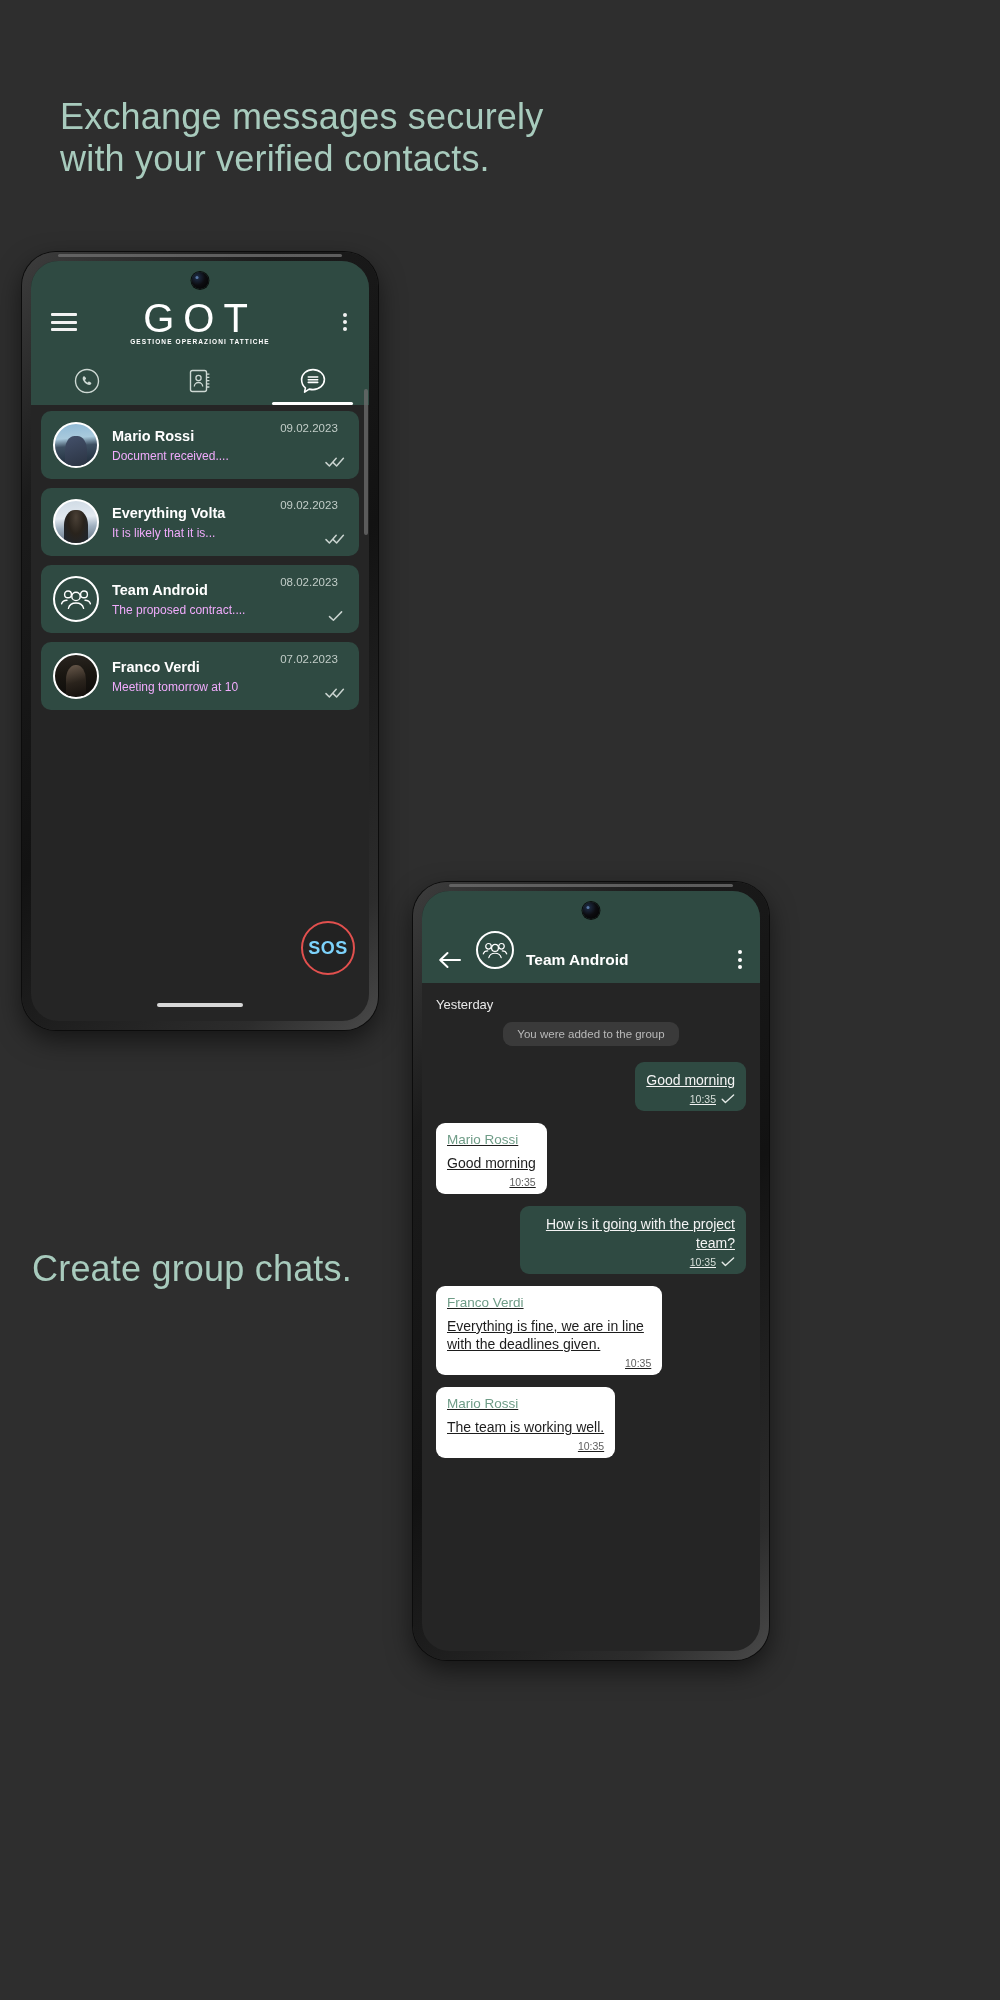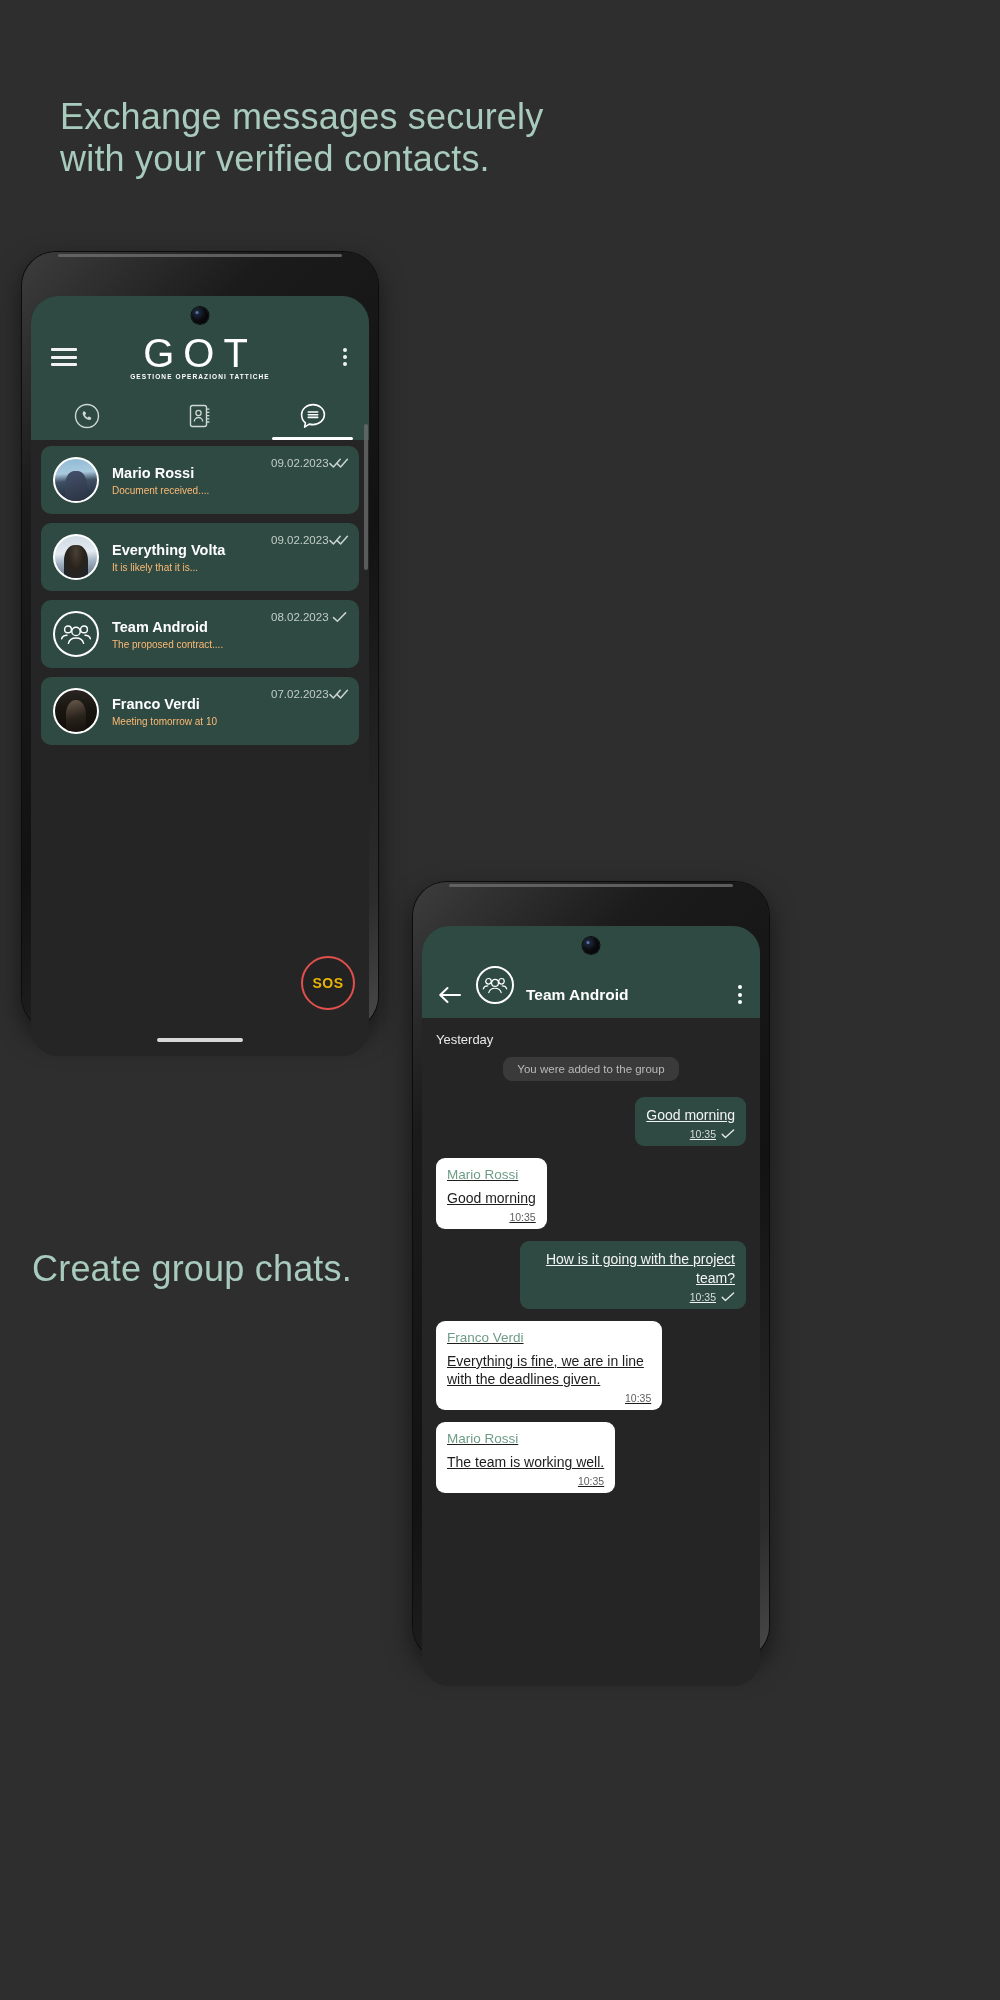--- a/index.html
+++ b/index.html
@@ -31,21 +31,20 @@
     border-radius: 34px;
     padding: 9px;
     box-shadow: 0 0 0 1px #0c0c0c, 0 10px 26px rgba(0,0,0,.55);
   }
   .phone-inner {
     position: relative;
     width: 100%; height: 100%;
     background: #252525;
     border-radius: 27px;
     overflow: hidden;
-    margin-top: 35px;
   }
   
   .frame-sheen {
     position: absolute; left: 10%; right: 10%; top: 2px; height: 3px;
     background: #6a6a6a; border-radius: 2px; opacity: .85;
   }
 
   #phone-1 { left: 22px; top: 252px; width: 356px; height: 778px; }
   #phone-2 { left: 413px; top: 882px; width: 356px; height: 778px; }
 
@@ -136,40 +135,40 @@
     background:radial-gradient(ellipse at 50% 22%,#4a4036 0%,#29231c 46%,#1d2631 100%);border-radius:46% 46% 10% 10%;}
   .av-franco { background: linear-gradient(175deg,#2a2520 0%,#191611 45%,#0e0c0a 100%); }
   .av-franco::after{content:"";position:absolute;left:26%;top:24%;width:48%;height:74%;
     background:linear-gradient(165deg,#6a5a4c,#2a231c 55%,#14100d);border-radius:48% 48% 8% 8%;}
   .avatar.group {
     border:2px solid #ffffff; background:#2f4a42;
     display:flex; align-items:center; justify-content:center;
   }
   .chat-texts { flex:1 1 auto; min-width:0; }
   .chat-name { color:#ffffff; font-size:14.5px; font-weight:700; line-height:1.25; }
-  .chat-preview { color:#fdba74; font-size:10px; font-weight:400; margin-top:3px;
+  .chat-preview { color:#f0abfc; font-size:12px; font-weight:400; margin-top:3px;
     white-space:nowrap; overflow:hidden; text-overflow:clip; }
   .chat-meta { flex:0 0 auto; width:76px; text-align:center; align-self:stretch;
-    display:flex; flex-direction:row; justify-content:space-between; }
+    display:flex; flex-direction:column; justify-content:space-between; }
   .chat-date { color:#c2cdc8; font-size:11.5px; }
   .chat-ticks { color:#c9d3cf; display:flex; justify-content:flex-end; }
 
   
   .scroll-stub {
     position:absolute; right:1px; top:128px; width:4px; height:146px;
     background:#6e6e6e; border-radius:3px; opacity:.75;
   }
 
   
   .sos {
     position:absolute; right: 14px; bottom: 46px;
     width: 54px; height: 54px; border-radius:50%;
     border: 2.5px solid #e2504e;
     display:flex; align-items:center; justify-content:center;
-    color:#eab308; font-size:14px; font-weight:700; letter-spacing:.5px;
+    color:#7dd3fc; font-size:18px; font-weight:700; letter-spacing:.5px;
     background: rgba(0,0,0,.06);
   }
   .home-pill {
     position:absolute; left:50%; transform:translateX(-50%); bottom: 14px;
     width: 86px; height: 4px; border-radius:3px; background:#d8d8d8;
   }
 
   
   .conv-head { position:relative; height:100%; display:flex; align-items:flex-end; padding: 0 18px 14px 16px; }
   .back-arrow { color:#ffffff; display:flex; align-items:center; margin-right:14px; }

